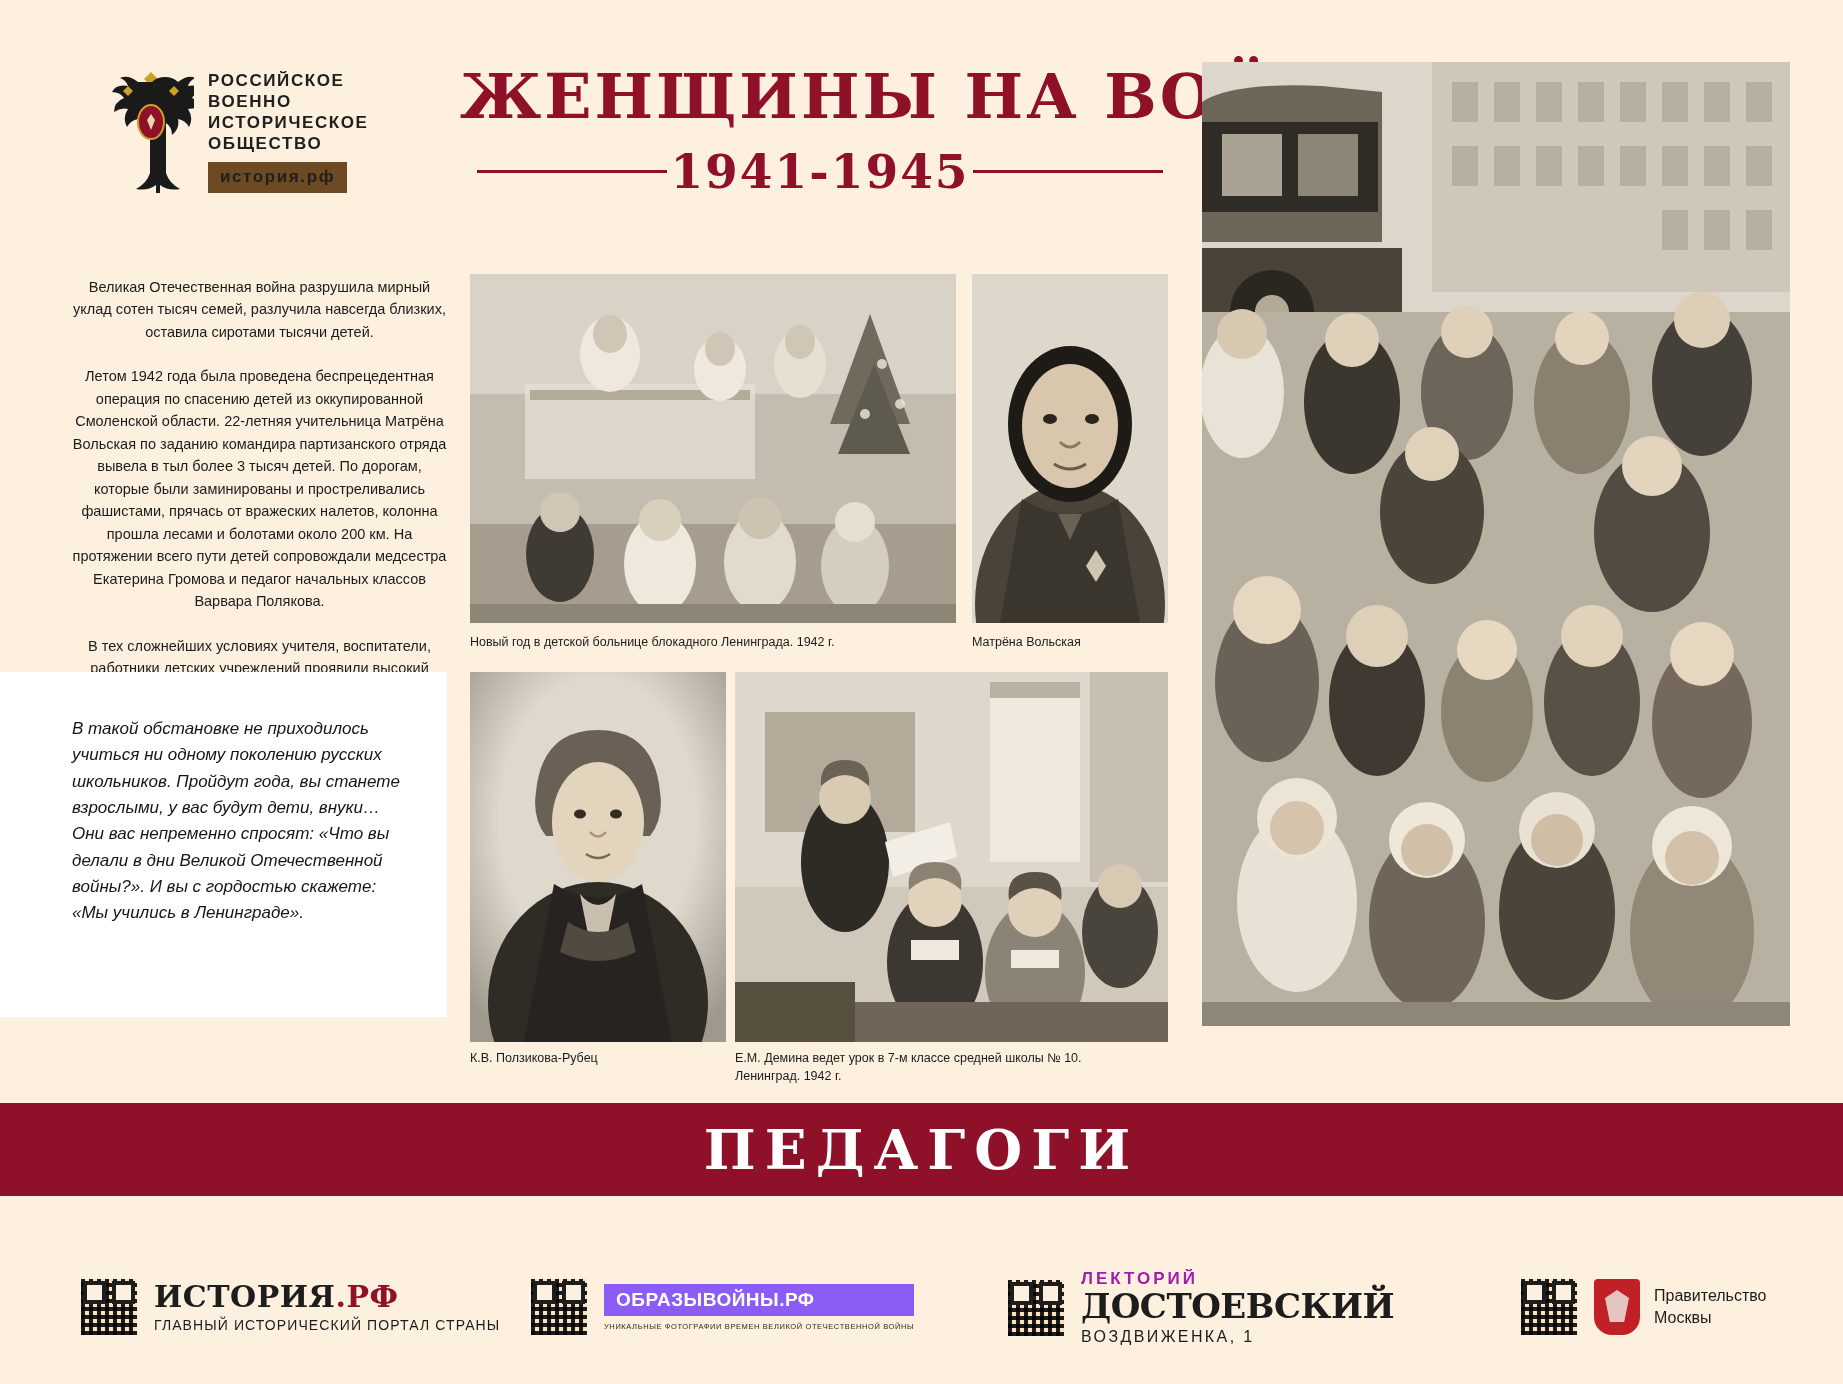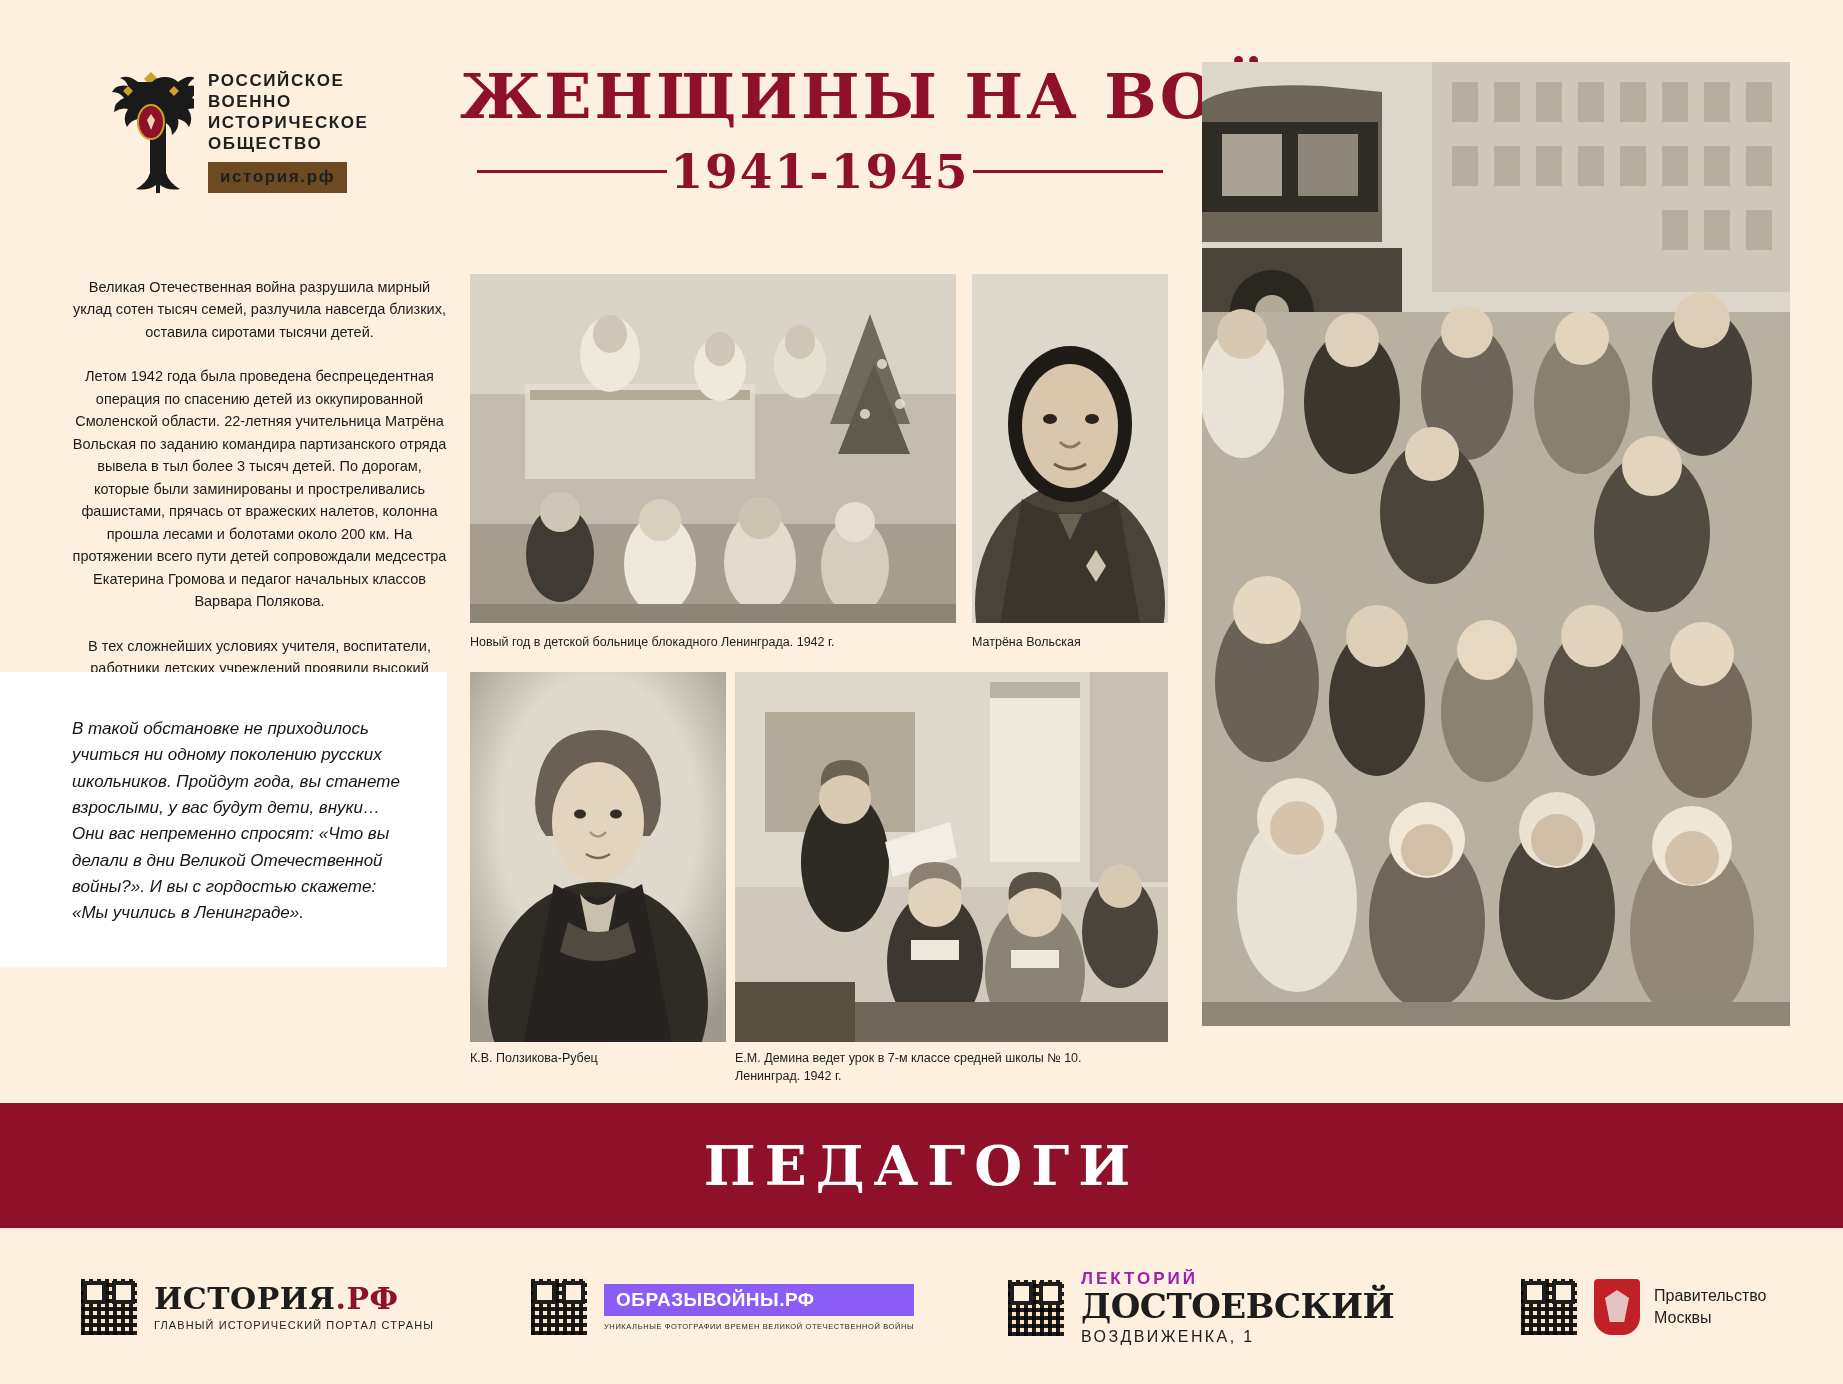--- a/index.html
+++ b/index.html
@@ -111,21 +111,21 @@
     font-size: 14.5px;
     line-height: 1.55;
     color: #1c1c1c;
     text-align: center;
   }
   .quote-card {
     position: absolute;
     left: 0px;
     top: 672px;
     width: 447px;
-    height: 295px;
+    height: 345px;
     background: #ffffff;
   }
   .quote-inner {
     padding: 44px 44px 0 72px;
   }
   .quote-text {
     font-size: 17px;
     font-style: italic;
     line-height: 1.55;
     color: #16161a;
@@ -152,21 +152,21 @@
     line-height: 1.4;
     color: #1c1c1c;
   }
 
   
   .band {
     position: absolute;
     left: 0;
     top: 1103px;
     width: 1843px;
-    height: 125px;
+    height: 93px;
     background: #8f1029;
     display: flex;
     align-items: center;
     justify-content: center;
   }
   .band-title {
     font-family: "DejaVu Serif", serif;
     color: #ffffff;
     font-size: 55px;
     font-weight: bold;
@@ -211,21 +211,21 @@
   .f-hist-main {
     font-family: "DejaVu Serif", serif;
     font-size: 30px;
     font-weight: bold;
     color: #1d1d1d;
     letter-spacing: 0.5px;
     line-height: 1;
   }
   .f-hist-main .rf { color: #8f1029; }
   .f-hist-sub {
-    font-size: 11px;
+    font-size: 14px;
     letter-spacing: 1.1px;
     color: #1d1d1d;
     margin-top: 5px;
   }
 
   .f-obraz-box {
     background: #8b5cf6;
     color: #ffffff;
     font-size: 19px;
     font-weight: bold;

